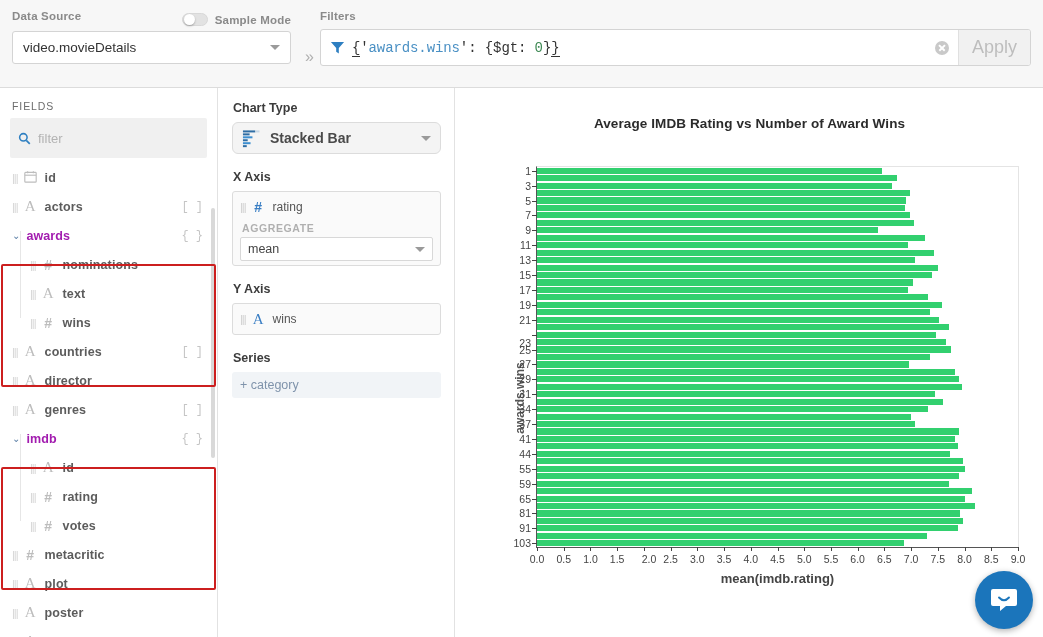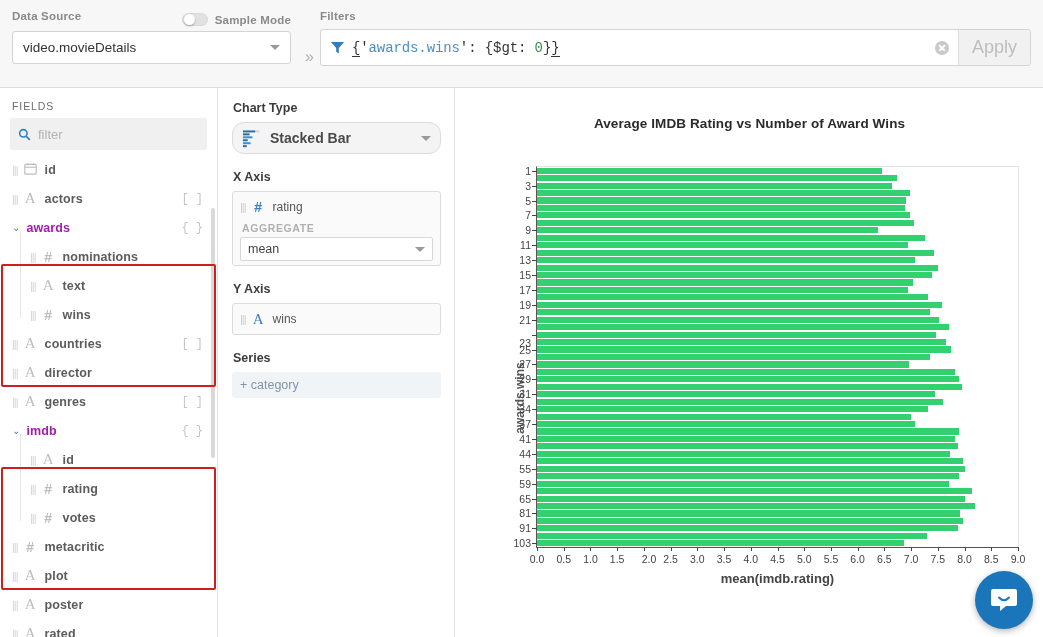--- a/index.html
+++ b/index.html
@@ -83,21 +83,21 @@
   }
 
   
   #sidebar {
     position:absolute; left:0; top:88px; width:218px; bottom:0;
     background:#fff; border-right:1px solid #e2e2e2; overflow:hidden;
   }
   #fields-title { font-size:10.5px; font-weight:normal; color:#6d6d6d;
     letter-spacing:.9px; padding:12px 0 6px 12px; }
   #filter-search {
-    margin:0 10px; height:32px; background:#f0f0f0; border-radius:2px;
+    margin:0 10px; height:40px; background:#f0f0f0; border-radius:2px;
     display:flex; align-items:center; padding:0 8px; gap:7px;
   }
   #filter-search .ph { font-size:13px; color:#b3b3b3; }
   .fieldlist { padding-top:5px; }
   .field-row {
     display:flex; align-items:center; height:29px; padding-left:12px;
     position:relative; font-size:12.5px; color:#5a5a5a;
   }
   .field-row.child { padding-left:30px; }
   .grip { color:#d5d5d5; font-size:11px; letter-spacing:-1px; margin-right:5px; flex:none; }
@@ -121,21 +121,21 @@
   }
 
   
   #cfg {
     position:absolute; left:219px; top:88px; width:236px; bottom:0;
     background:#fff; border-right:1px solid #e2e2e2; padding:13px 13px 0 13px;
   }
   .cfg-h { font-size:12.5px; font-weight:bold; color:#3c3c3c; margin:0 0 7px 1px; }
   .cfg-h.spaced { margin-top:16px; }
   #charttype-sel {
-    height:32px; background:#f4f4f4; border:1px solid #dcdcdc; border-radius:12px;
+    height:32px; background:#f4f4f4; border:1px solid #dcdcdc; border-radius:6px;
     display:flex; align-items:center; padding:0 9px; gap:9px;justify-content:space-between;
   }
   #charttype-sel .lbl { flex:1; font-size:14px; font-weight:bold; color:#4a4a4a; }
   .drop-slot {
     background:#fafafa; border:1px solid #dcdcdc; border-radius:3px; padding:4px 7px;
   }
   .chip { display:flex; align-items:center; height:22px; font-size:12px; color:#555; }
   .chip .grip { color:#cfcfcf; }
   .chip .ticon { color:#3b7fc4; }
   .agg-lbl { font-size:10.5px; color:#b0b0b0; font-weight:bold; letter-spacing:.6px; margin:4px 0 3px 2px; }

